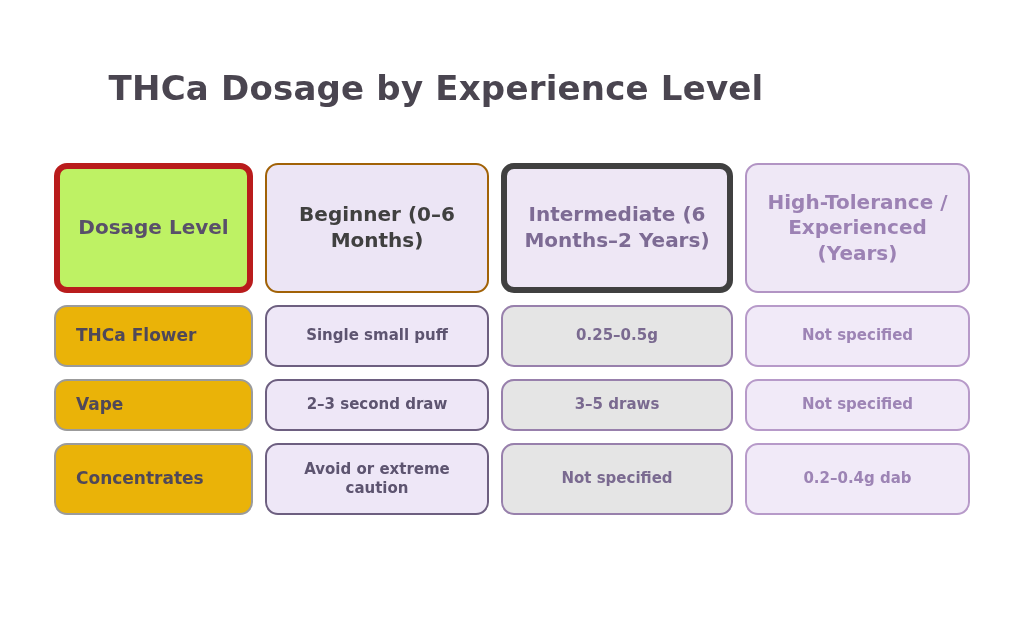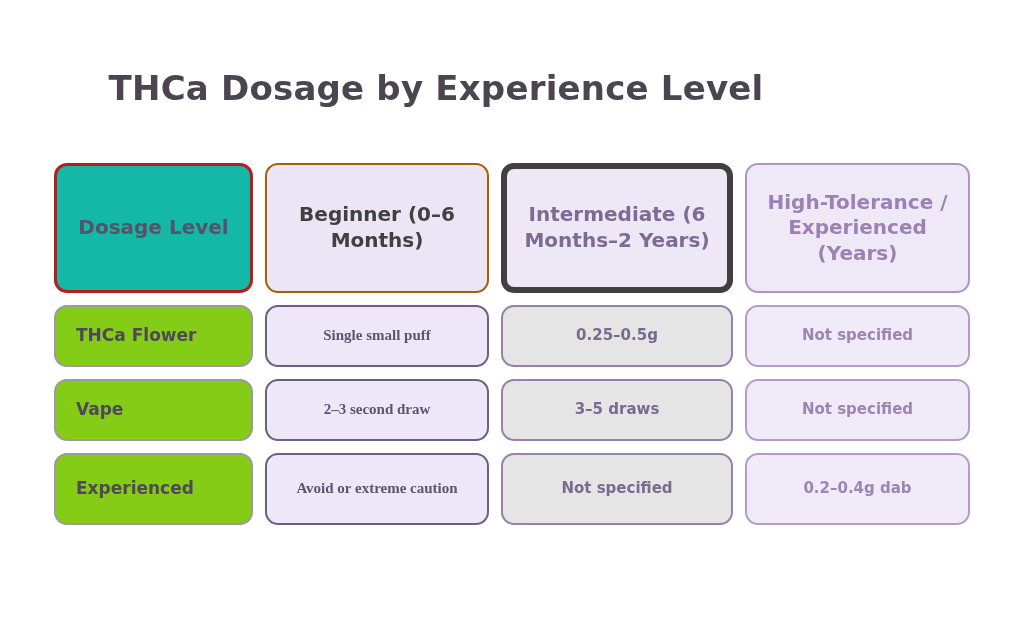--- a/index.html
+++ b/index.html
@@ -61,22 +61,22 @@
   .c2 { width: 232px; }
   .c3 { width: 225px; }
 
   
   .row-head .cell {
     height: 130px;
     font-size: 20px;
     font-weight: bold;
   }
   .row-head .c0 {
-    background: #14b8a6;
-    border: 3px solid #b91c1c;
+    background: #bef264;
+    border: 6px solid #b91c1c;
     color: #59506a;
     text-align: right;
   }
   .row-head .c1 {
     background: #ece5f5;
     border: 2px solid #a16207;
     color: #404040;
   }
   .row-head .c2 {
     background: #eee7f5;
@@ -88,46 +88,45 @@
     border: 2px solid #b294c4;
     color: #9c82b4;
   }
 
   
   .row-body .cell {
     font-size: 15px;
     font-weight: bold;
   }
   .row-body .c0 {
-    background: #84cc16;
+    background: #eab308;
     border: 2px solid #9b9b9b;
     color: #4f4859;
     justify-content: flex-start;
     text-align: center;
     padding-left: 20px;
     font-size: 17px;
   }
   .row-body .c1 {
     background: #eee7f7;
     border: 2px solid #6d5f80;
     color: #5d5470;
-    font-family: Liberation Serif, serif;
   }
   .row-body .c2 {
     background: #e5e5e5;
     border: 2px solid #9880ac;
     color: #7a6a90;
   }
   .row-body .c3 {
     background: #f1eaf8;
     border: 2px solid #b79ac9;
     color: #9d84b5;
   }
   .r-flower .cell { height: 62px; }
-  .r-vape   .cell { height: 62px; }
+  .r-vape   .cell { height: 52px; }
   .r-conc   .cell { height: 72px; }
 </style>
 </head>
 <body>
 
 <div class="page">
 
   <div class="title">THCa Dosage by Experience Level</div>
 
   <div class="table">
@@ -147,20 +146,20 @@
     </div>
 
     <div class="row row-body r-vape">
       <div class="cell c0">Vape</div>
       <div class="cell c1">2–3 second draw</div>
       <div class="cell c2">3–5 draws</div>
       <div class="cell c3">Not specified</div>
     </div>
 
     <div class="row row-body r-conc">
-      <div class="cell c0">Experienced</div>
+      <div class="cell c0">Concentrates</div>
       <div class="cell c1">Avoid or extreme caution</div>
       <div class="cell c2">Not specified</div>
       <div class="cell c3">0.2–0.4g dab</div>
     </div>
 
   </div>
 </div>
 
 </body></html>

